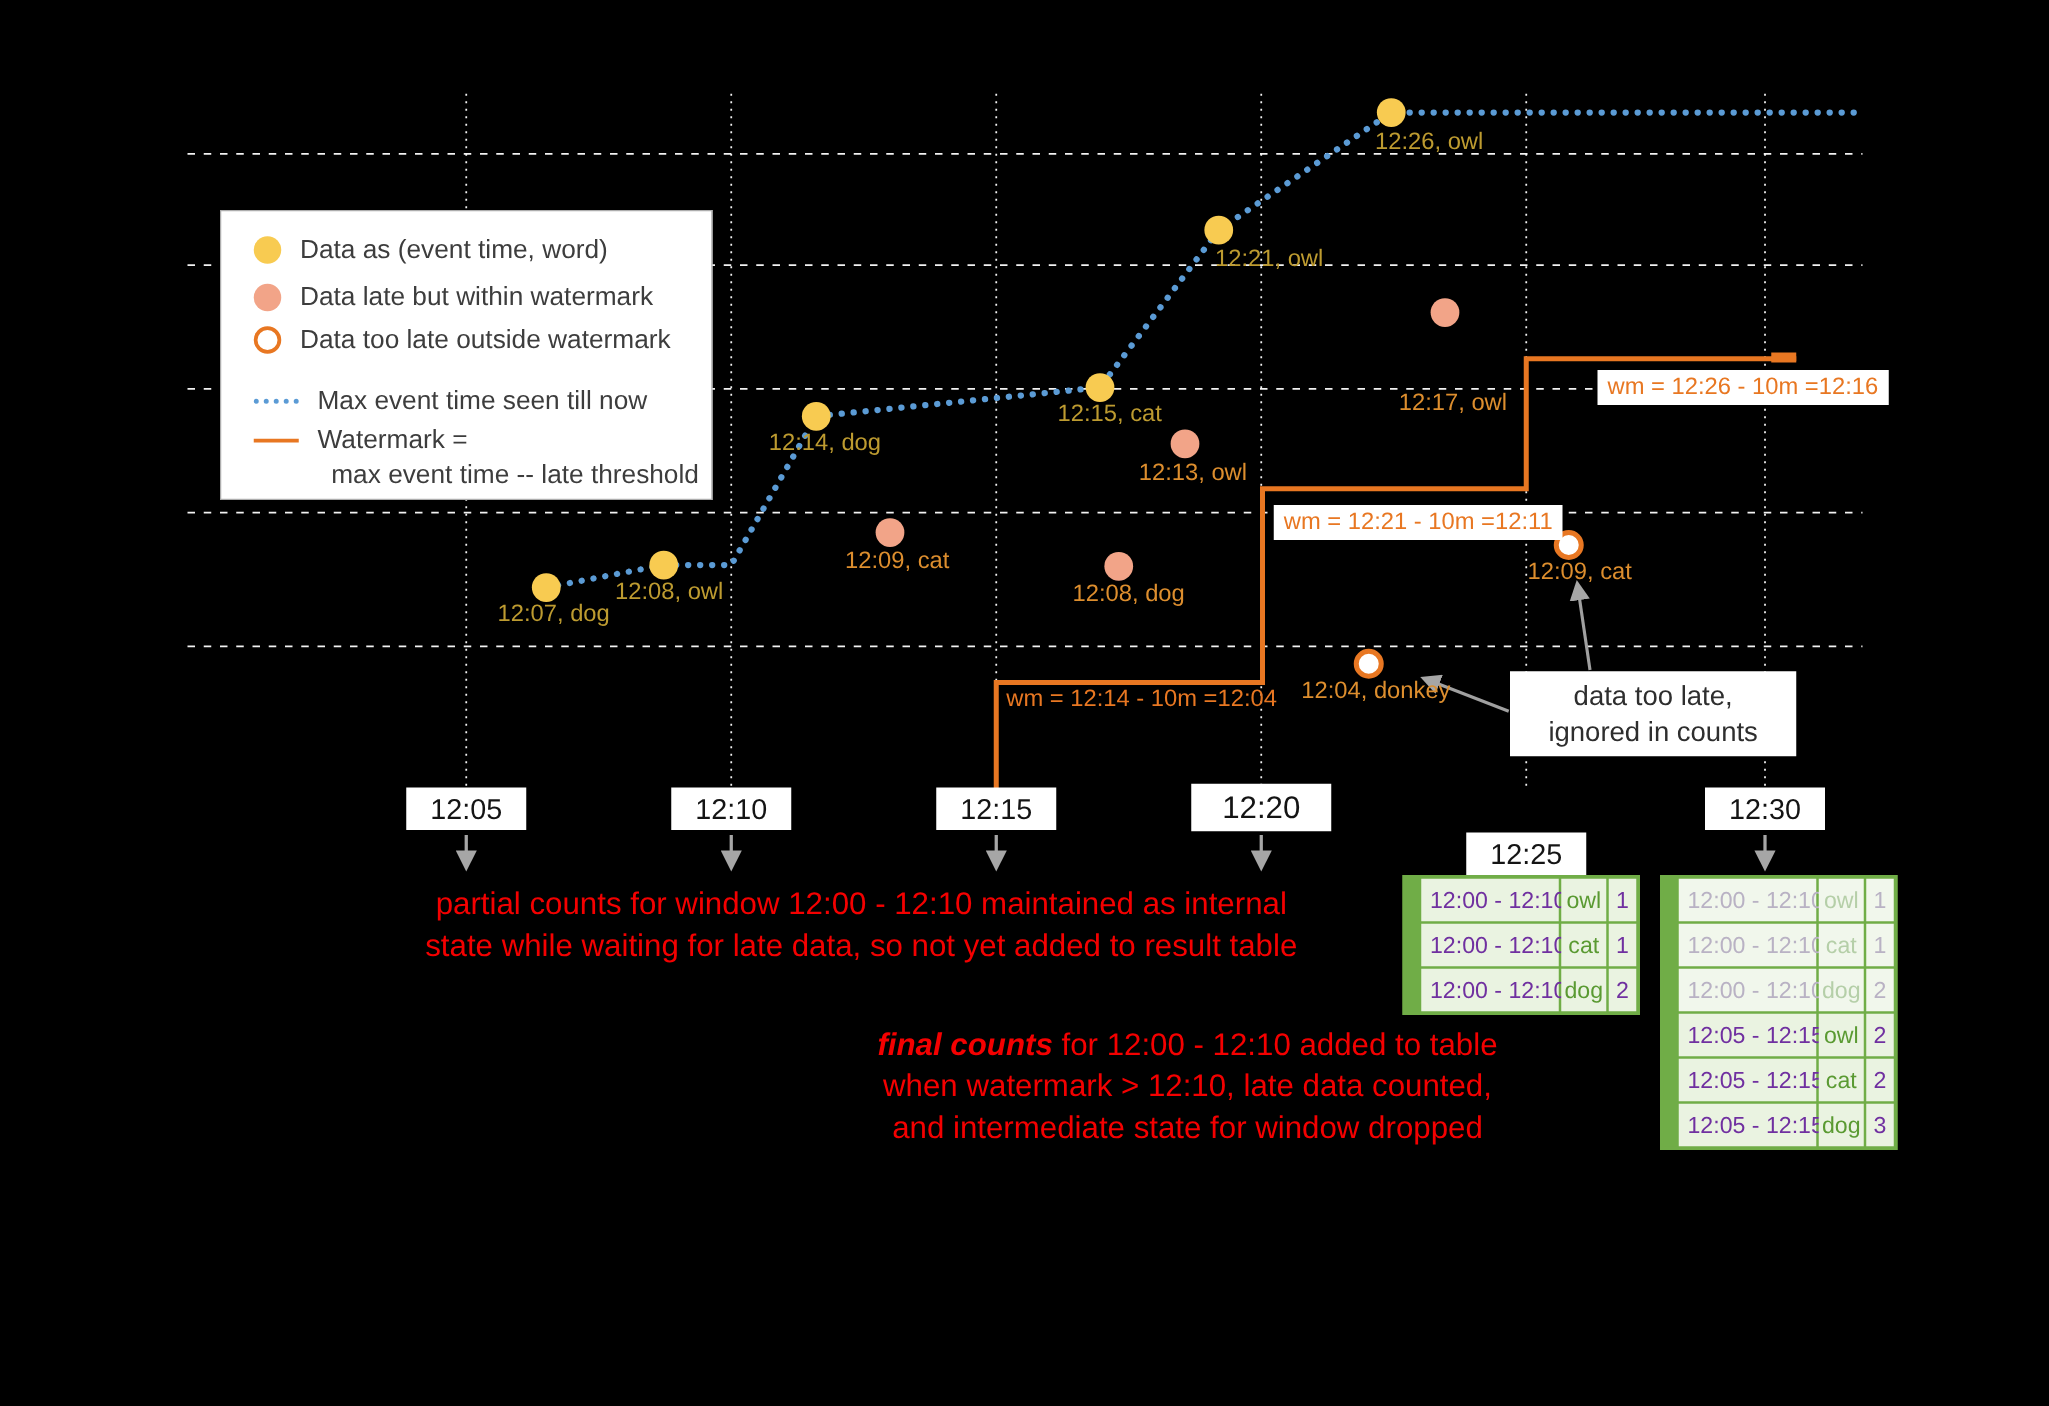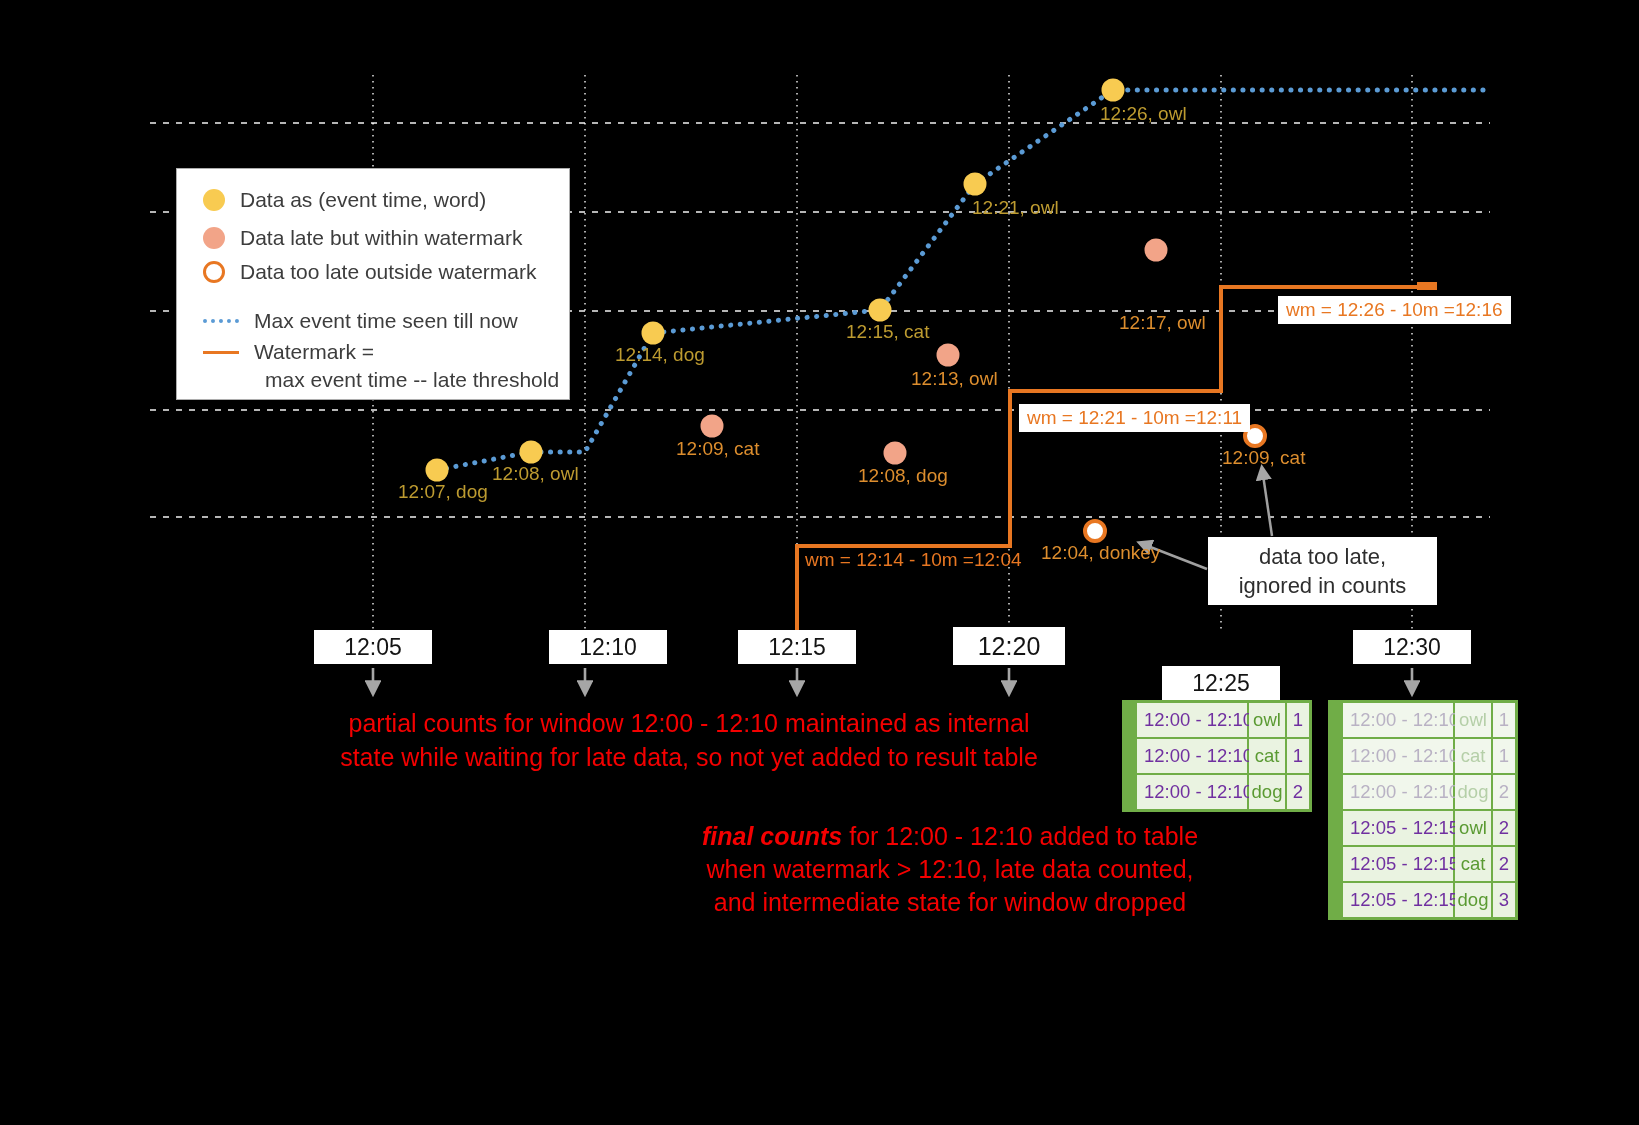--- a/index.html
+++ b/index.html
@@ -31,21 +31,21 @@
   .lg-dot { width:22px; height:22px; border-radius:50%; flex:0 0 auto; }
   .lg-dot.ontime { background:var(--on-time-fill,#F8CB51); }
   .lg-dot.late { background:var(--late-fill,#F2A488); }
   .lg-dot.toolate { background:#fff; border:3.5px solid var(--too-late-ring,#E87722); }
   .lg-line { width:36px; height:0; flex:0 0 auto; }
   .lg-line.blue { border-top:4.5px dotted var(--max-event-line,#5B9BD5); }
   .lg-line.orange { border-top:3.5px solid var(--watermark-line,#E87722); }
   .lg-sub { position:absolute; left:88px; top:199px; color:#3d3d3d; font-size:21px; white-space:nowrap; }
 
   #ticks-layer .tick-box {
-    position:absolute; top:630px; width:118px; height:34px; transform:translateX(-50%);
+    position:absolute; top:630px; width:96px; height:34px; transform:translateX(-50%);
     background:#fff; color:#141414; font-size:23px;
     display:flex; align-items:center; justify-content:center;
   }
   #ticks-layer .tick-big { top:627px; width:112px; height:38px; font-size:25px; }
 
   .wm-label { position:absolute; color:var(--watermark-line,#E87722); font-size:19px; white-space:nowrap; }
   .wm-label.boxed { background:#fff; padding:3px 8px; }
 
   .note-box { position:absolute; left:1208px; top:537px; width:229px; height:68px; background:#fff;
     color:#2e2e2e; font-size:22px; line-height:29px; text-align:center; padding-top:5px; }
@@ -159,21 +159,21 @@
     </div>
     <div class="lg-sub">max event time -- late threshold</div>
   </div>
 
   <div class="wm-label" style="left:805px; top:549px;">wm = 12:14 - 10m =12:04</div>
   <div class="wm-label boxed" style="left:1019px; top:404px;">wm = 12:21 - 10m =12:11</div>
   <div class="wm-label boxed" style="left:1278px; top:296px;">wm = 12:26 - 10m =12:16</div>
 
   <div id="ticks-layer">
       <div class="tick-box" style="left: 373px;">12:05</div>
-      <div class="tick-box" style="left: 585px; margin-left: 23px;">12:10</div>
+      <div class="tick-box" style="left: 585px;">12:10</div>
       <div class="tick-box" style="left: 797px;">12:15</div>
       <div class="tick-box tick-big" style="left: 1009px;">12:20</div>
       <div class="tick-box" style="left: 1221px; margin-top: 36px;">12:25</div>
       <div class="tick-box" style="left: 1412px;">12:30</div>
     </div>
 
   <div class="note-box">
     <div>data too late,</div>
     <div>ignored in counts</div>
   </div>

